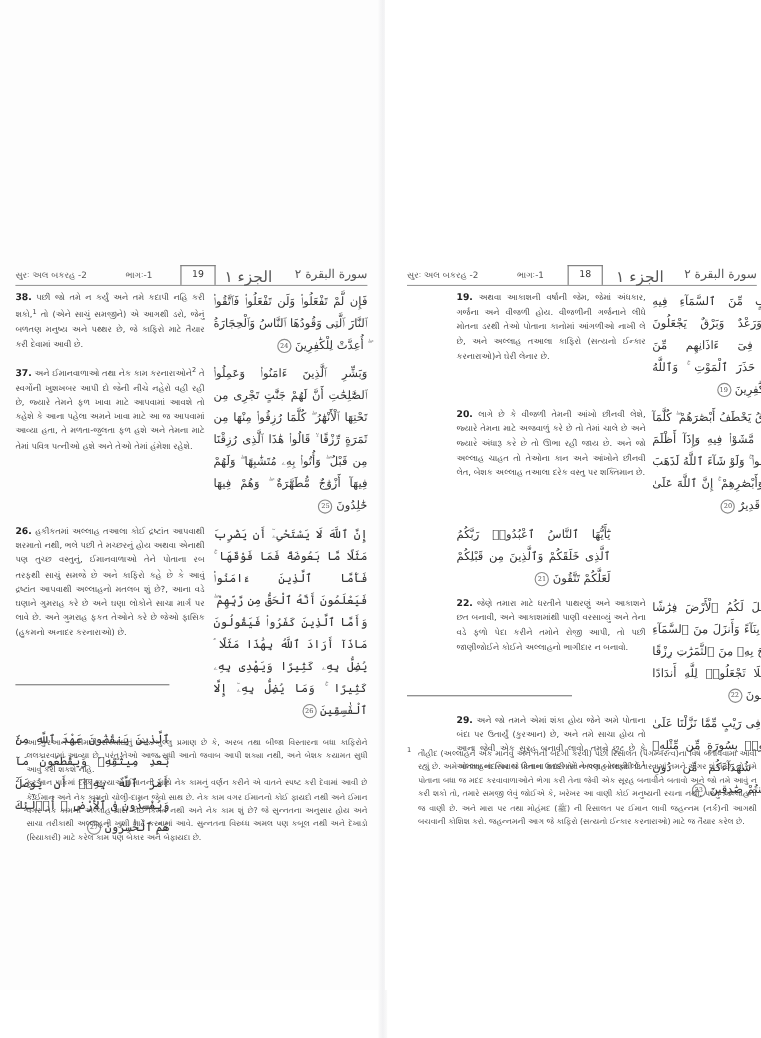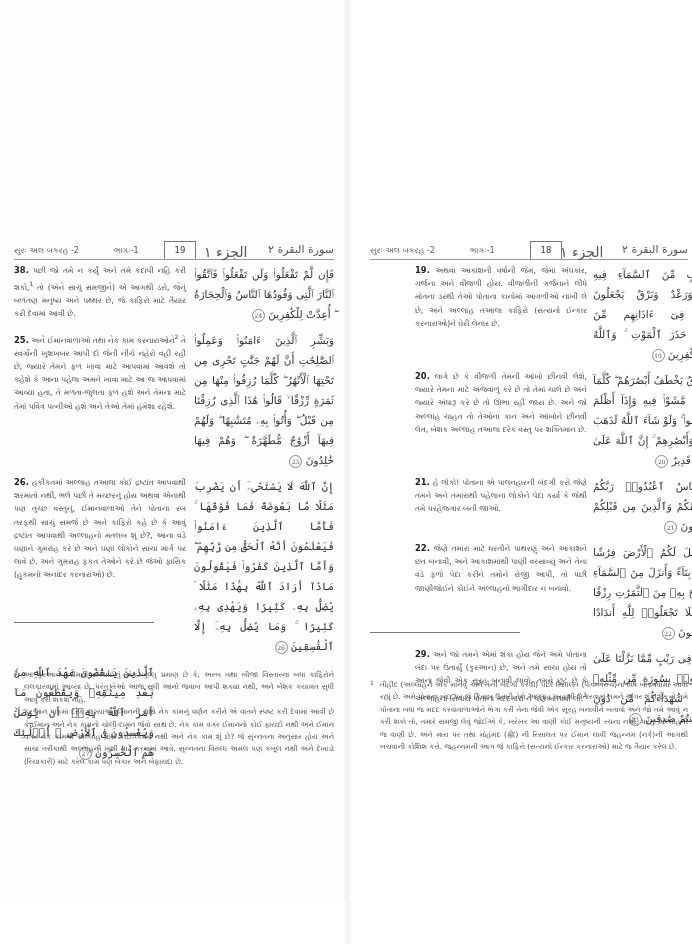--- a/index.html
+++ b/index.html
@@ -52,21 +52,21 @@
     <span class="h-num" style="left:150px">19</span>
     <span class="h-juz" style="left:190px">الجزء ١</span>
     <span class="h-surah-ar">سورة البقرة ٢</span>
   </div>
   <div class="body-area">
     <div class="row">
       <div class="trans"><b>38.</b> <span>પછી જો તમે ન કર્યું અને તમે કદાપી નહિ કરી શકો,</span><sup class="ref">1</sup><span> તો (એને સાચું સમજીને) એ આગથી ડરો, જેનું બળતણ મનુષ્ય અને પથ્થર છે, જે કાફિરો માટે તૈયાર કરી દેવામાં આવી છે.</span></div>
       <div class="arabic"><span>فَإِن لَّمْ تَفْعَلُوا۟ وَلَن تَفْعَلُوا۟ فَٱتَّقُوا۟ ٱلنَّارَ ٱلَّتِى وَقُودُهَا ٱلنَّاسُ وَٱلْحِجَارَةُ ۖ أُعِدَّتْ لِلْكَٰفِرِينَ</span> <span class="ayah-mark">24</span></div>
     </div>
     <div class="row">
-      <div class="trans"><b>25.</b> <span>અને ઈમાનવાળાઓ તથા નેક કામ કરનારાઓને</span><sup class="ref">2</sup><span> તે સ્વર્ગોની ખુશખબર આપી દો જેની નીચે નહેરો વહી રહી છે, જ્યારે તેમને ફળ ખાવા માટે આપવામાં આવશે તો કહેશે કે આના પહેલા અમને ખાવા માટે આ જ આપવામાં આવ્યા હતા, તે મળતા-જુલતા ફળ હશે અને તેમના માટે તેમાં પવિત્ર પત્નીઓ હશે અને તેઓ તેમાં હંમેશા રહેશે.</span></div>
+      <div class="trans"><b>37.</b> <span>અને ઈમાનવાળાઓ તથા નેક કામ કરનારાઓને</span><sup class="ref">2</sup><span> તે સ્વર્ગોની ખુશખબર આપી દો જેની નીચે નહેરો વહી રહી છે, જ્યારે તેમને ફળ ખાવા માટે આપવામાં આવશે તો કહેશે કે આના પહેલા અમને ખાવા માટે આ જ આપવામાં આવ્યા હતા, તે મળતા-જુલતા ફળ હશે અને તેમના માટે તેમાં પવિત્ર પત્નીઓ હશે અને તેઓ તેમાં હંમેશા રહેશે.</span></div>
       <div class="arabic"><span>وَبَشِّرِ ٱلَّذِينَ ءَامَنُوا۟ وَعَمِلُوا۟ ٱلصَّٰلِحَٰتِ أَنَّ لَهُمْ جَنَّٰتٍ تَجْرِى مِن تَحْتِهَا ٱلْأَنْهَٰرُ ۖ كُلَّمَا رُزِقُوا۟ مِنْهَا مِن ثَمَرَةٍ رِّزْقًا ۙ قَالُوا۟ هَٰذَا ٱلَّذِى رُزِقْنَا مِن قَبْلُ ۖ وَأُتُوا۟ بِهِۦ مُتَشَٰبِهًا ۖ وَلَهُمْ فِيهَآ أَزْوَٰجٌ مُّطَهَّرَةٌ ۖ وَهُمْ فِيهَا خَٰلِدُونَ</span> <span class="ayah-mark">25</span></div>
     </div>
     <div class="row">
       <div class="trans"><b>26.</b> <span>હકીકતમાં અલ્લાહ તઆલા કોઈ દ્રષ્ટાંત આપવાથી શરમાતો નથી, ભલે પછી તે મચ્છરનું હોય અથવા એનાથી પણ તુચ્છ વસ્તુનું, ઈમાનવાળાઓ તેને પોતાના રબ તરફથી સાચું સમજે છે અને કાફિરો કહે છે કે આવું દ્રષ્ટાંત આપવાથી અલ્લાહનો મતલબ શું છે?, આના વડે ઘણાને ગુમરાહ કરે છે અને ઘણા લોકોને સાચા માર્ગ પર લાવે છે. અને ગુમરાહ ફકત તેઓને કરે છે જેઓ ફાસિક (હુકમનો અનાદર કરનારાઓ) છે.</span></div>
       <div class="arabic"><span>إِنَّ ٱللَّهَ لَا يَسْتَحْىِۦٓ أَن يَضْرِبَ مَثَلًا مَّا بَعُوضَةً فَمَا فَوْقَهَا ۚ فَأَمَّا ٱلَّذِينَ ءَامَنُوا۟ فَيَعْلَمُونَ أَنَّهُ ٱلْحَقُّ مِن رَّبِّهِمْ ۖ وَأَمَّا ٱلَّذِينَ كَفَرُوا۟ فَيَقُولُونَ مَاذَآ أَرَادَ ٱللَّهُ بِهَٰذَا مَثَلًا ۘ يُضِلُّ بِهِۦ كَثِيرًا وَيَهْدِى بِهِۦ كَثِيرًا ۚ وَمَا يُضِلُّ بِهِۦٓ إِلَّا ٱلْفَٰسِقِينَ</span> <span class="ayah-mark">26</span></div>
     </div>
     <div class="row">
       <div class="arabic"><span>ٱلَّذِينَ يَنقُضُونَ عَهْدَ ٱللَّهِ مِنۢ بَعْدِ مِيثَٰقِهِۦ وَيَقْطَعُونَ مَآ أَمَرَ ٱللَّهُ بِهِۦٓ أَن يُوصَلَ وَيُفْسِدُونَ فِى ٱلْأَرْضِ ۚ أُو۟لَٰٓئِكَ هُمُ ٱلْخَٰسِرُونَ</span> <span class="ayah-mark">27</span></div>
     </div>
   </div>
@@ -76,35 +76,34 @@
     <div class="fn"><sup>2</sup><span>કુરઆન પાકમાં દરેક જગ્યાએ ઈમાનની સાથે નેક કામનું વર્ણન કરીને એ વાતને સ્પષ્ટ કરી દેવામાં આવી છે કે ઈમાન અને નેક કામનો ચોલી-દામન જેવો સાથ છે. નેક કામ વગર ઈમાનનો કોઈ ફાયદો નથી અને ઈમાન વગર નેક કામની અલ્લાહ પાસે કોઈ કિંમત નથી અને નેક કામ શું છે? જે સુન્નતના અનુસાર હોય અને સાચા તરીકાથી અલ્લાહની ખુશી માટે કરવામાં આવે. સુન્નતના વિરુધ્ધ અમલ પણ કબૂલ નથી અને દેખાડો (રિયાકારી) માટે કરેલ કામ પણ બેકાર અને બેફાયદા છે.</span></div>
   </div>
 </div>
 
 <div class="gutter"></div>
 
 <div class="page right">
   <div class="header">
     <span class="h-sura">સુરઃ અલ બકરહ -2</span>
     <span class="h-part" style="left:100px">ભાગઃ-1</span>
-    <span class="h-num" style="left:160px">18</span>
+    <span class="h-num" style="left:146px">18</span>
     <span class="h-juz" style="left:190px">الجزء ١</span>
     <span class="h-surah-ar">سورة البقرة ٢</span>
   </div>
   <div class="body-area">
     <div class="row">
       <div class="trans"><b>19.</b> <span>અથવા આકાશની વર્ષાની જેમ, જેમાં અંધકાર, ગર્જના અને વીજળી હોય. વીજળીની ગર્જનાને લીધે મોતના ડરથી તેઓ પોતાના કાનોમાં આંગળીઓ નાખી લે છે, અને અલ્લાહ તઆલા કાફિરો (સત્યનો ઈન્કાર કરનારાઓ)ને ઘેરી લેનાર છે.</span></div>
       <div class="arabic"><span>أَوْ كَصَيِّبٍ مِّنَ ٱلسَّمَآءِ فِيهِ ظُلُمَٰتٌ وَرَعْدٌ وَبَرْقٌ يَجْعَلُونَ أَصَٰبِعَهُمْ فِىٓ ءَاذَانِهِم مِّنَ ٱلصَّوَٰعِقِ حَذَرَ ٱلْمَوْتِ ۚ وَٱللَّهُ مُحِيطٌۢ بِٱلْكَٰفِرِينَ</span> <span class="ayah-mark">19</span></div>
     </div>
     <div class="row">
       <div class="trans"><b>20.</b> <span>લાગે છે કે વીજળી તેમની આંખો છીનવી લેશે, જ્યારે તેમના માટે અજવાળું કરે છે તો તેમાં ચાલે છે અને જ્યારે અંધારૂ કરે છે તો ઊભા રહી જાય છે. અને જો અલ્લાહ ચાહત તો તેઓના કાન અને આંખોને છીનવી લેત, બેશક અલ્લાહ તઆલા દરેક વસ્તુ પર શક્તિમાન છે.</span></div>
       <div class="arabic"><span>يَكَادُ ٱلْبَرْقُ يَخْطَفُ أَبْصَٰرَهُمْ ۖ كُلَّمَآ أَضَآءَ لَهُم مَّشَوْا۟ فِيهِ وَإِذَآ أَظْلَمَ عَلَيْهِمْ قَامُوا۟ ۚ وَلَوْ شَآءَ ٱللَّهُ لَذَهَبَ بِسَمْعِهِمْ وَأَبْصَٰرِهِمْ ۚ إِنَّ ٱللَّهَ عَلَىٰ كُلِّ شَىْءٍ قَدِيرٌ</span> <span class="ayah-mark">20</span></div>
     </div>
     <div class="row">
-      <div class="trans"><b>21.</b> <span>હે લોકો! પોતાના એ પાલનહારની બંદગી કરો જેણે તમને અને તમારાથી પહેલાના લોકોને પેદા કર્યા કે જેથી તમે પરહેજગાર બની જાઓ.</span></div>
       <div class="arabic"><span>يَٰٓأَيُّهَا ٱلنَّاسُ ٱعْبُدُوا۟ رَبَّكُمُ ٱلَّذِى خَلَقَكُمْ وَٱلَّذِينَ مِن قَبْلِكُمْ لَعَلَّكُمْ تَتَّقُونَ</span> <span class="ayah-mark">21</span></div>
     </div>
     <div class="row">
       <div class="trans"><b>22.</b> <span>જેણે તમારા માટે ધરતીને પાથરણું અને આકાશને છત બનાવી, અને આકાશમાંથી પાણી વરસાવ્યું અને તેના વડે ફળો પેદા કરીને તમોને રોજી આપી, તો પછી જાણીજોઈને કોઈને અલ્લાહનો ભાગીદાર ન બનાવો.</span></div>
       <div class="arabic"><span>ٱلَّذِى جَعَلَ لَكُمُ ٱلْأَرْضَ فِرَٰشًا وَٱلسَّمَآءَ بِنَآءً وَأَنزَلَ مِنَ ٱلسَّمَآءِ مَآءً فَأَخْرَجَ بِهِۦ مِنَ ٱلثَّمَرَٰتِ رِزْقًا لَّكُمْ ۖ فَلَا تَجْعَلُوا۟ لِلَّهِ أَندَادًا وَأَنتُمْ تَعْلَمُونَ</span> <span class="ayah-mark">22</span></div>
     </div>
     <div class="row">
       <div class="trans"><b>29.</b> <span>અને જો તમને એમાં શંકા હોય જેને અમે પોતાના બંદા પર ઉતાર્યું (કુરઆન) છે, અને તમે સાચા હોય તો આના જેવી એક સૂરહ બનાવી લાવો, તમને છૂટ છે કે અલ્લાહના સિવાય પોતાના મદદગારો ને પણ બોલાવી લો.</span><sup class="ref">1</sup></div>
       <div class="arabic"><span>وَإِن كُنتُمْ فِى رَيْبٍ مِّمَّا نَزَّلْنَا عَلَىٰ عَبْدِنَا فَأْتُوا۟ بِسُورَةٍ مِّن مِّثْلِهِۦ وَٱدْعُوا۟ شُهَدَآءَكُم مِّن دُونِ ٱللَّهِ إِن كُنتُمْ صَٰدِقِينَ</span> <span class="ayah-mark">23</span></div>
     </div>

